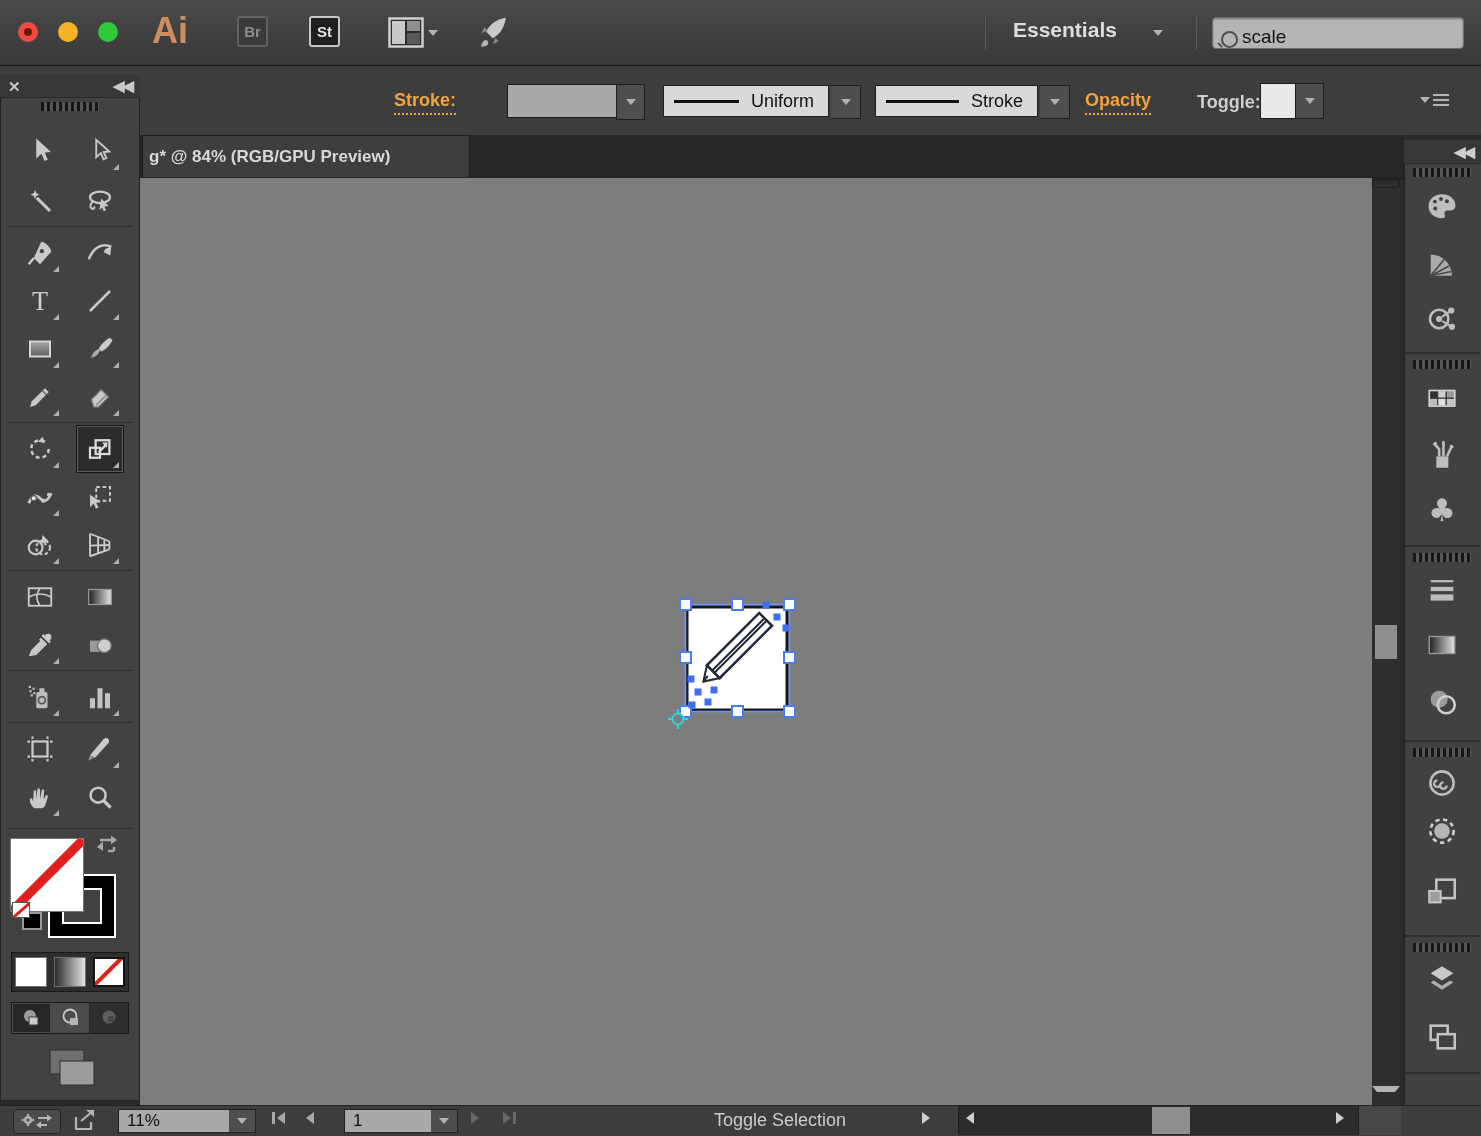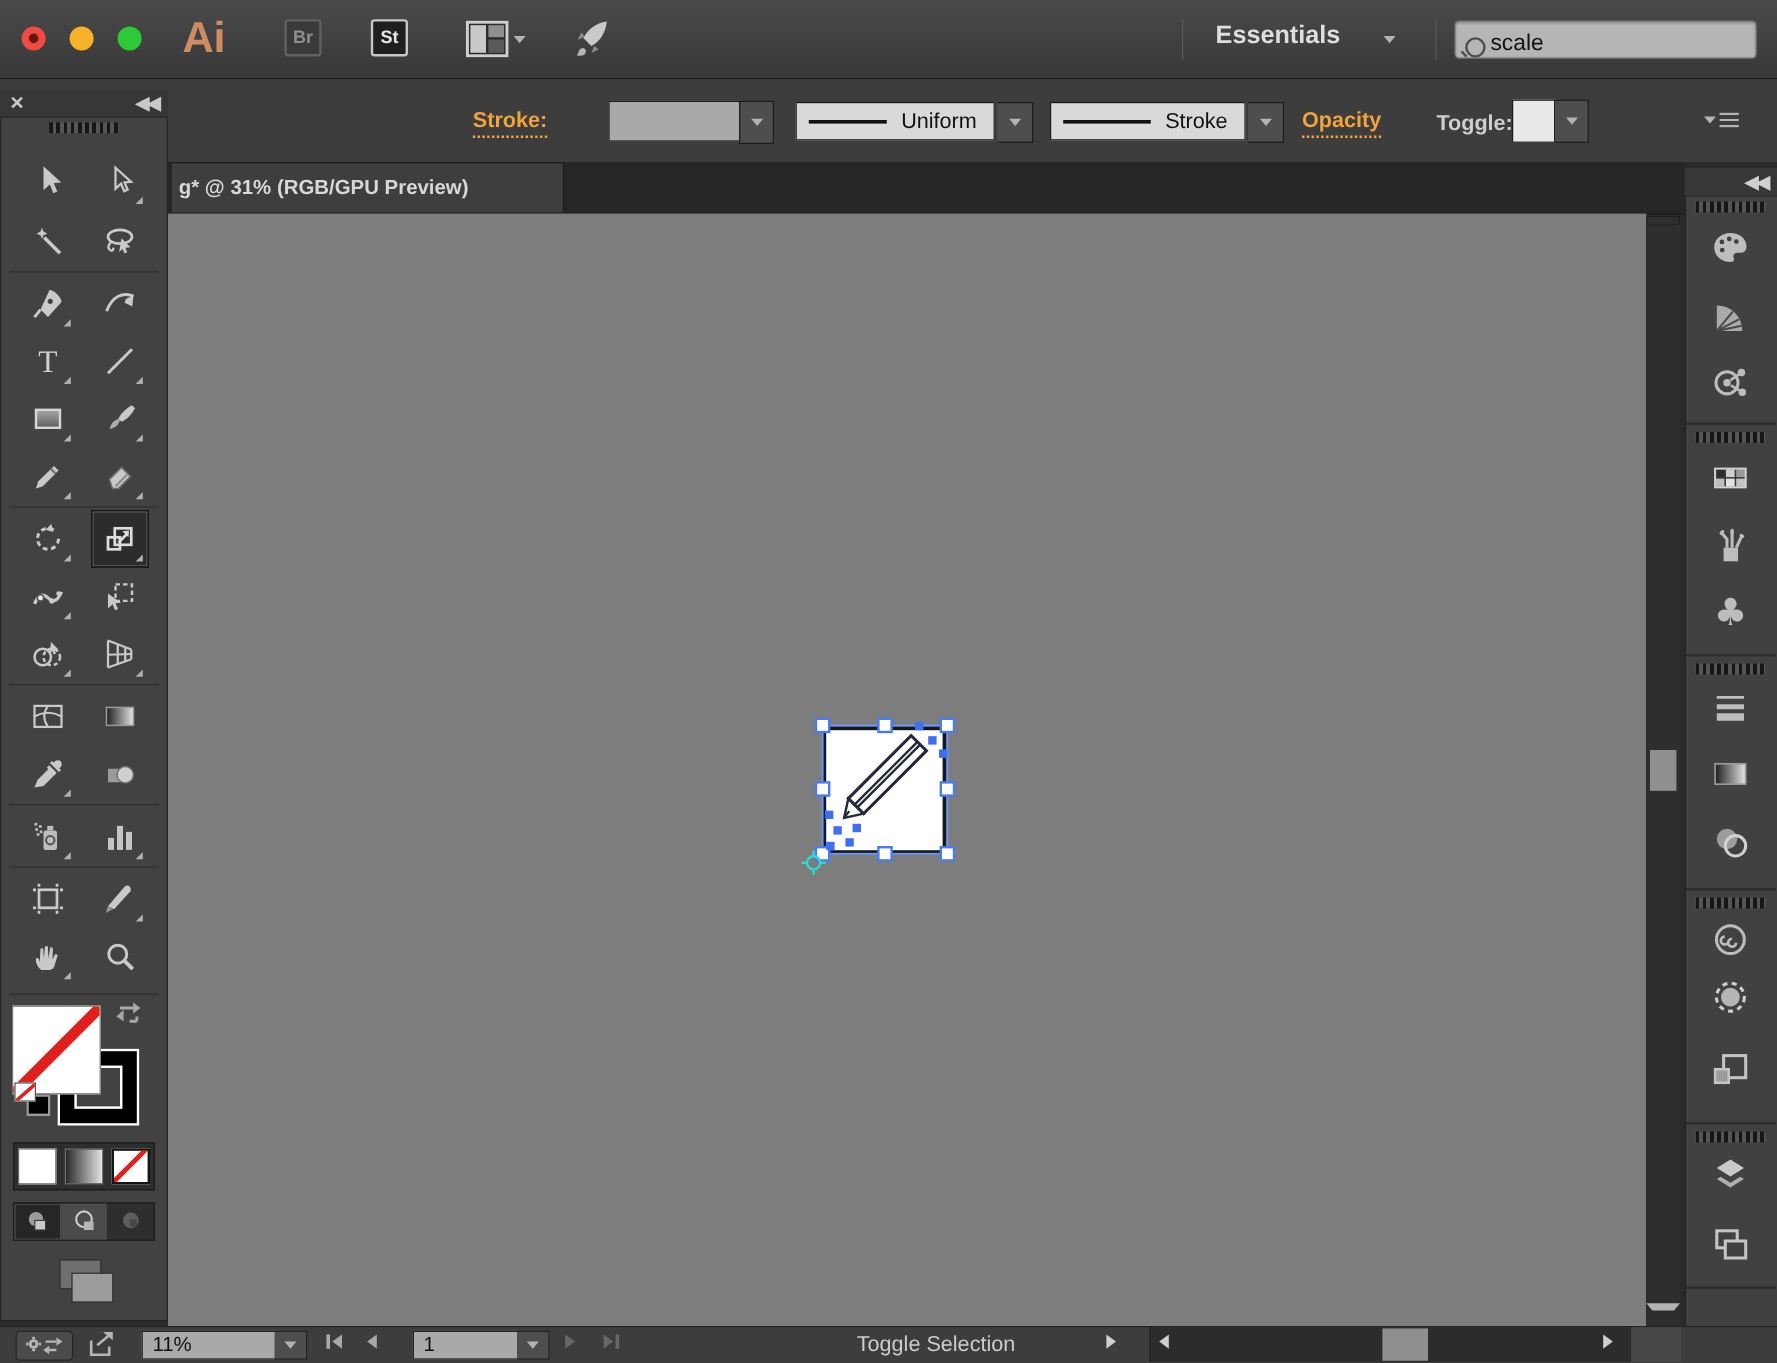--- a/index.html
+++ b/index.html
@@ -214,21 +214,21 @@
       </div>
   </div>
   <div class="abs menuicon" style="left:1420px;top:28px">
     <span class="tri down" style="border-top-color:#b5b5b5"></span>
       <span class="bars"></span>
   </div>
 </div>
 
 <div class="abs tabstrip"></div>
 <div class="abs doctab">
-  <span>g* @ 31% (RGB/GPU Preview)</span>
+  <span>g* @ 84% (RGB/GPU Preview)</span>
 </div>
 
 <div class="abs canvas"></div>
 
 <svg class="abs" style="left:640px;top:580px" width="180" height="160" viewBox="640 580 180 160">
   <rect x="687" y="607" width="100" height="103" fill="#ffffff" stroke="#15181f" stroke-width="3"></rect>
   <g transform="translate(702,683) rotate(-45)">
     <path d="M2 0 L16 -9 L16 9 Z" fill="#fff" stroke="#252a3a" stroke-width="2"></path>
     <rect x="16" y="-9" width="74" height="18" fill="#fff" stroke="#252a3a" stroke-width="2.6"></rect>
     <path d="M16 -1.6 H90 M16 1.6 H90" stroke="#252a3a" stroke-width="2"></path>

